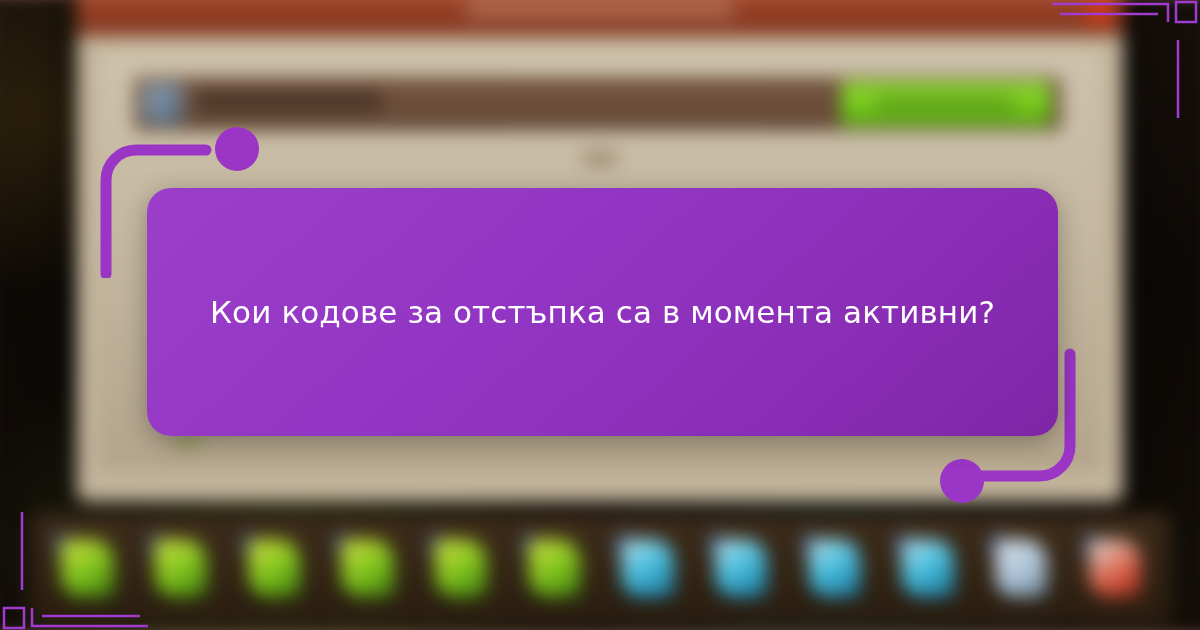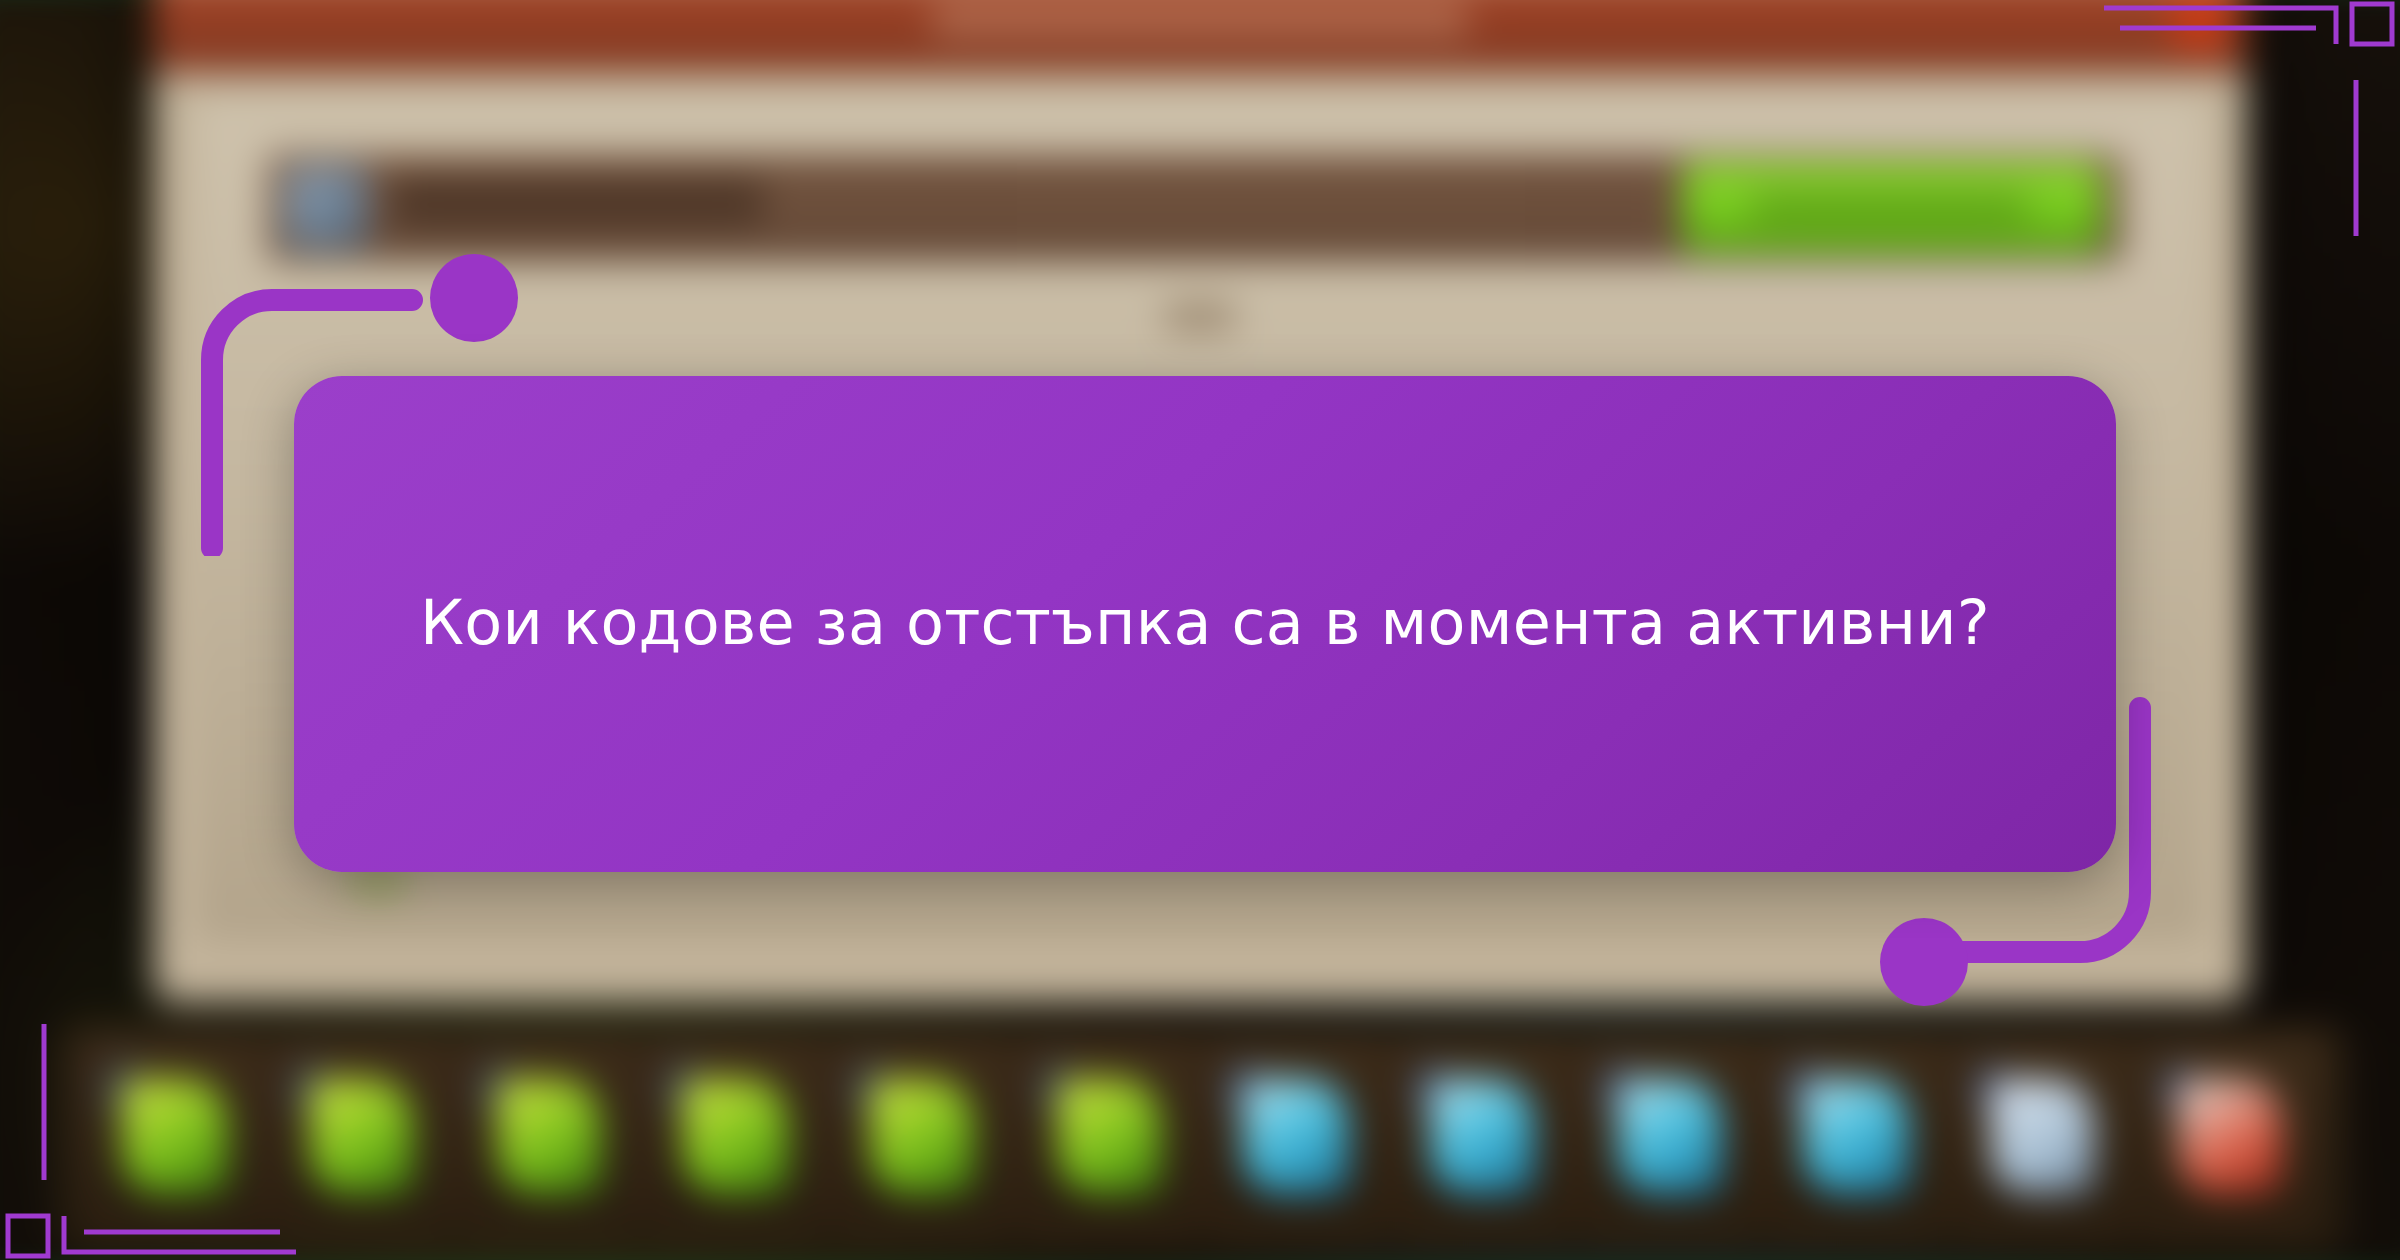--- a/index.html
+++ b/index.html
@@ -9,21 +9,21 @@
     overflow:hidden;
     background:#0a0806;
     font-family:"DejaVu Sans", sans-serif;
   }
 
   .stage {
     position:relative;
     width:1200px;
     height:630px;
     overflow:hidden;
-    background:#14532d;
+    background:#fca5a5;
   }
 
   
   .bg-wrap {
     position:absolute;
     inset:0;
     filter: blur(9px) saturate(1.05);
     transform: scale(1.03);
   }
 

